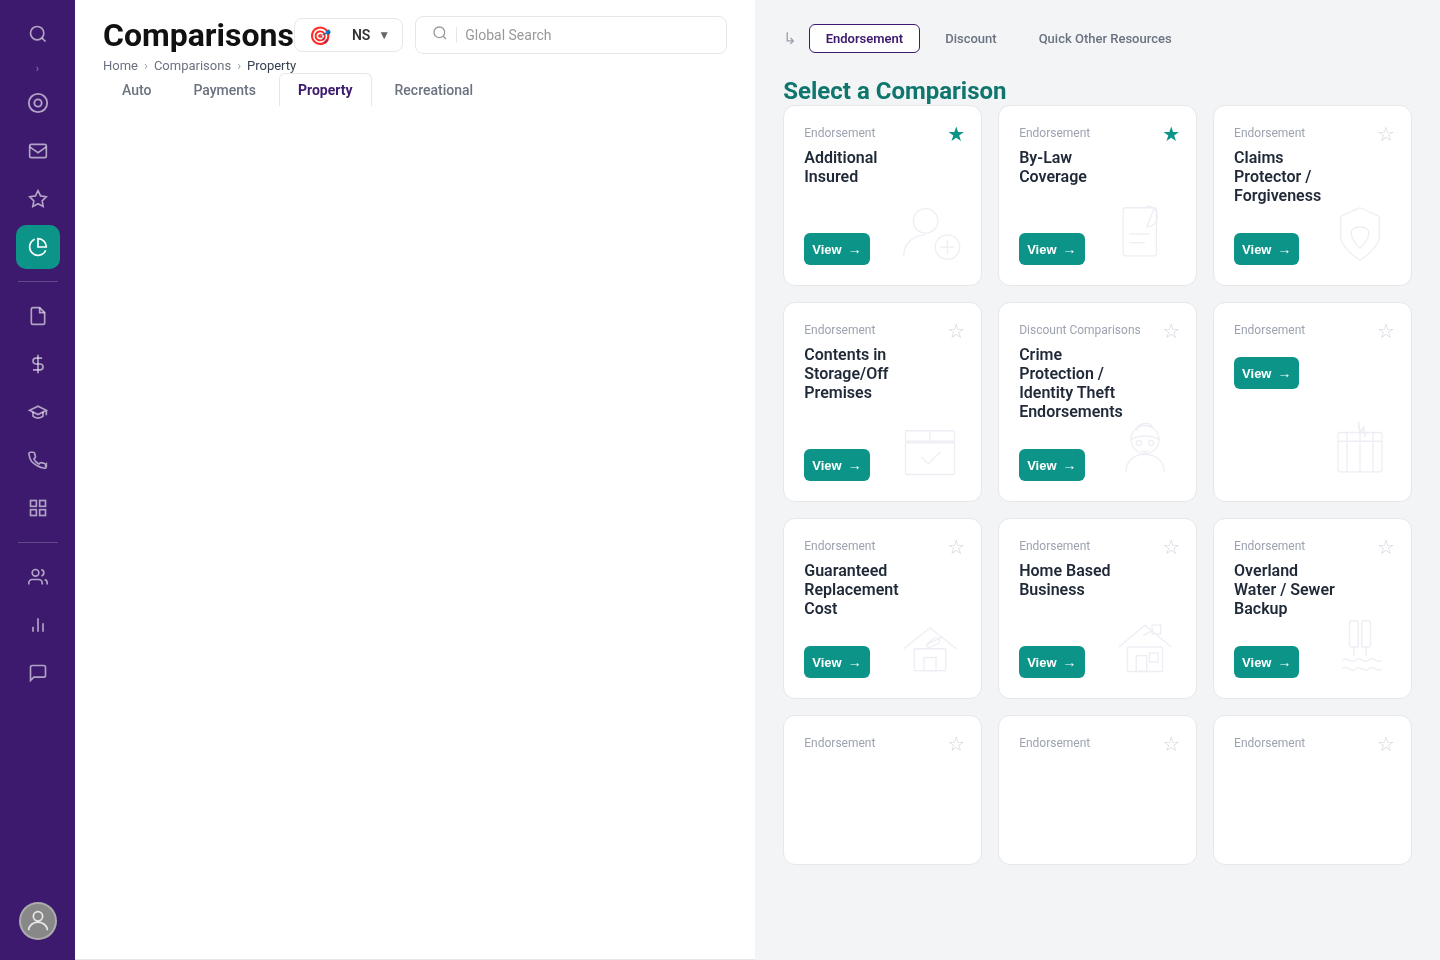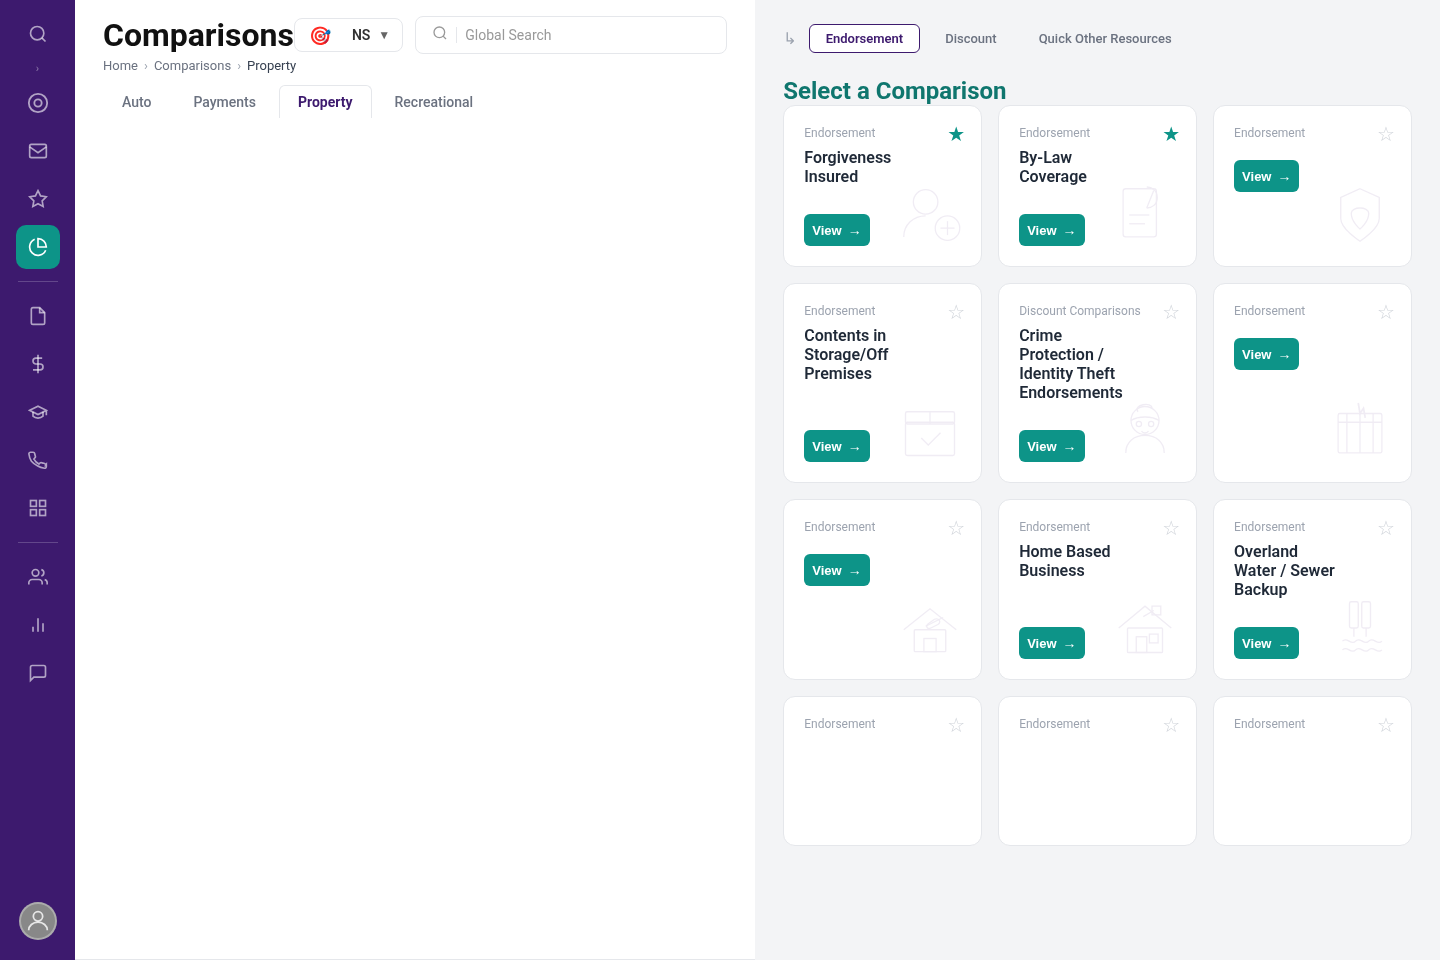--- a/index.html
+++ b/index.html
@@ -115,21 +115,20 @@
     .search-placeholder { color: #999; font-size: 14px; }
     .search-divider { width: 1px; height: 16px; background: #e5e7eb; }
 
     
     .breadcrumb {
       display: flex;
       align-items: center;
       gap: 6px;
       font-size: 13px;
       color: #6b7280;
-      margin-bottom: 12px;
     }
     .breadcrumb a { color: #6b7280; text-decoration: none; }
     .breadcrumb .current { color: #374151; }
     .breadcrumb .sep { color: #9ca3af; }
 
     
     .tabs-row {
       display: flex;
       gap: 4px;
       padding-bottom: 0;
@@ -420,21 +419,21 @@
       <div class="sub-tab">Discount</div>
       <div class="sub-tab">Quick Other Resources</div>
     </div>
 
     <h2 class="section-title">Select a Comparison</h2>
 
     <div class="cards-grid">
 
       <div class="card">
         <div class="card-type">Endorsement</div>
-        <div class="card-title">Forgiveness Insured</div>
+        <div class="card-title">Additional Insured</div>
         <span class="card-star filled">★</span>
         <div class="card-icon">
           <svg viewBox="0 0 80 80" fill="none" stroke="#c4b5d4" stroke-width="1.5">
             <circle cx="35" cy="25" r="14"></circle>
             <path d="M10 65c0-14 11-24 25-24"></path>
             <circle cx="60" cy="55" r="14"></circle>
             <line x1="60" y1="47" x2="60" y2="63"></line>
             <line x1="52" y1="55" x2="68" y2="55"></line>
           </svg>
         </div>
@@ -457,20 +456,21 @@
             <line x1="22" y1="50" x2="40" y2="50"></line>
           </svg>
         </div>
         <button class="view-btn">
           View <span class="arrow">→</span>
         </button>
       </div>
 
       <div class="card">
         <div class="card-type">Endorsement</div>
+        <div class="card-title">Claims Protector / Forgiveness</div>
         <span class="card-star">☆</span>
         <div class="card-icon">
           <svg viewBox="0 0 80 80" fill="none" stroke="#c4b5d4" stroke-width="1.5">
             <path d="M40 10 L62 20 L62 44 C62 56 40 70 40 70 C40 70 18 56 18 44 L18 20 Z"></path>
             <path d="M30 38 c0-8 20-8 20 0 c0 10-10 18-10 18 c0 0-10-8-10-18z"></path>
           </svg>
         </div>
         <button class="view-btn">
           View <span class="arrow">→</span>
         </button>
@@ -526,20 +526,21 @@
             <path d="M38 8 L40 20 L44 14 L46 25" stroke-width="2"></path>
           </svg>
         </div>
         <button class="view-btn">
           View <span class="arrow">→</span>
         </button>
       </div>
 
       <div class="card">
         <div class="card-type">Endorsement</div>
+        <div class="card-title">Guaranteed Replacement Cost</div>
         <span class="card-star">☆</span>
         <div class="card-icon">
           <svg viewBox="0 0 80 80" fill="none" stroke="#c4b5d4" stroke-width="1.5">
             <path d="M10 42 L40 18 L70 42"></path>
             <rect x="22" y="42" width="36" height="25" rx="1"></rect>
             <rect x="33" y="52" width="14" height="15"></rect>
             <path d="M45 30 c6-2 8 4 4 6 l-8 4 c-4 2-6-2-4-4z"></path>
             <line x1="35" y1="38" x2="55" y2="28"></line>
           </svg>
         </div>

